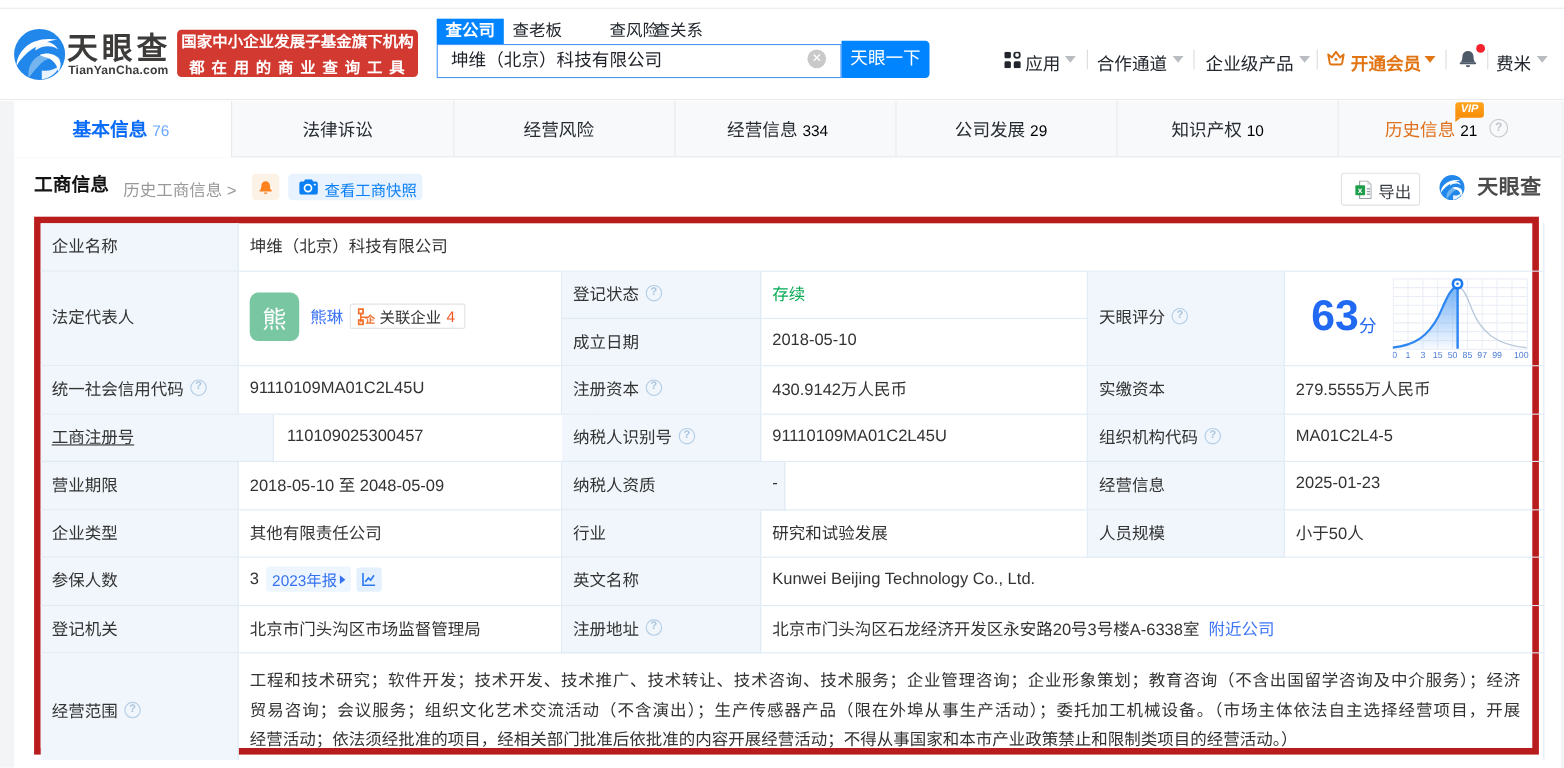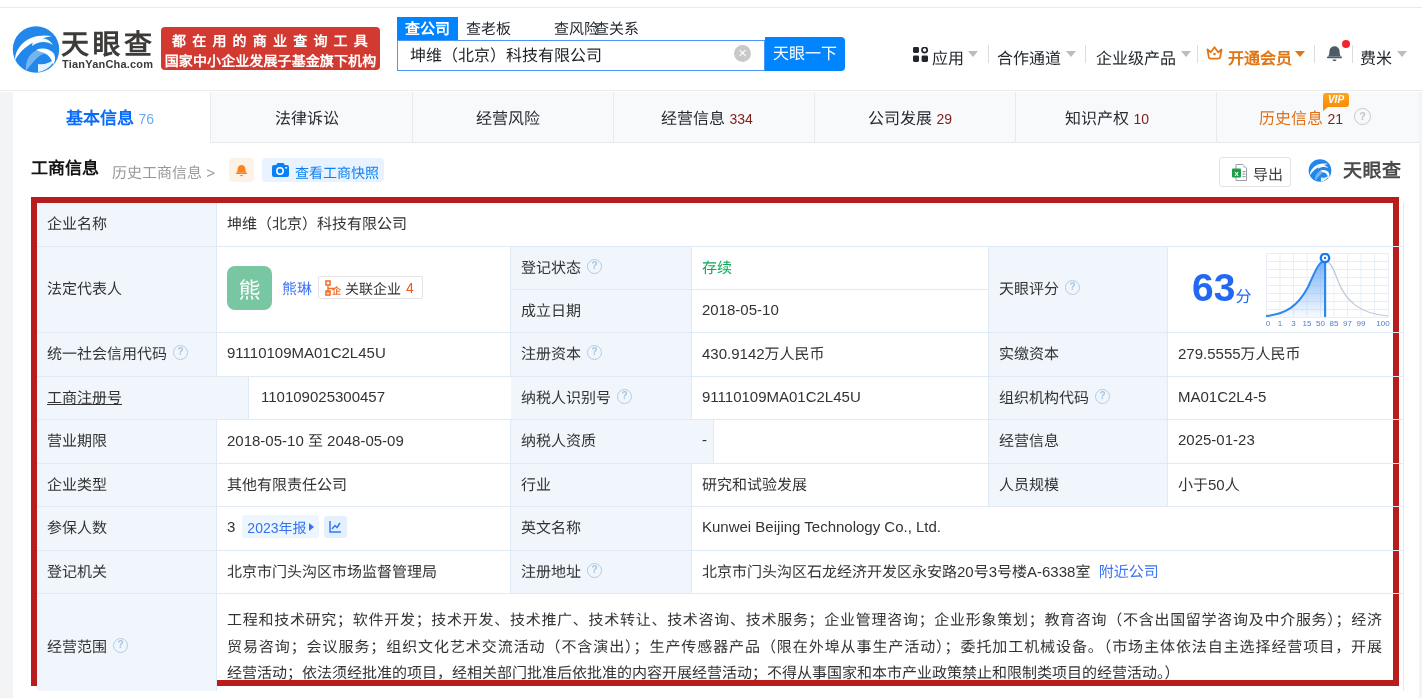--- a/index.html
+++ b/index.html
@@ -18,22 +18,22 @@
     <path d="M3,34 C10,22 22,13 40,10 C28,8 16,11 10,18 C5,23 3,29 3,34 Z" fill="#fff"></path>
     <path d="M20,20 C27,15 35,15 41,19 C37,12 28,10 21,14 Z" fill="#fff" opacity=".95"></path>
     <path d="M14,45 C13,37 16,29 23,25 C31,21 39,23 43,28 C37,26 30,27 25,32 C20,37 17,41 14,45 Z" fill="#74b5ef"></path>
     <path d="M26,46 C34,45 40,40 43,33 C38,37 32,39 26,38 Z" fill="#fff" opacity=".9"></path>
     <path d="M24,24 C31,21 38,23 42,28 C44,32 43,36 41,39 C40,32 35,27 29,26 Z" fill="#fff"></path>
   </svg>
   <div class="abs" style="left:61px;top:32px;font-size:28px;line-height:26px;font-weight:bold;color:#3c3b3a;letter-spacing:3.5px;">天眼查</div>
   <div class="abs" style="left:62px;top:59px;font-size:11px;line-height:11px;font-weight:bold;color:#3c3b3a;letter-spacing:0.2px;">TianYanCha.com</div>
 
   <div class="abs" style="left:161px;top:27px;width:219px;height:43px;background:#d23a31;border-radius:4px;color:#fff;font-weight:bold;text-align:center;">
+    <div style="font-size:14px;letter-spacing:0.1px;">国家中小企业发展子基金旗下机构</div>
     <div style="font-size:14px;letter-spacing:6.2px;margin-top:3px;margin-left:5px;">都在用的商业查询工具</div>
-    <div style="font-size:14px;letter-spacing:0.1px;">国家中小企业发展子基金旗下机构</div>
   </div>
 
   <div class="abs" style="left:397px;top:17px;width:61px;height:23px;background:#0084ff;color:#fff;font-size:15px;font-weight:bold;text-align:center;line-height:23px;">查公司</div>
   <div class="abs" style="left:466px;top:17px;height:23px;line-height:23px;font-size:15px;color:#23282e;">查老板</div>
   <div class="abs" style="left:554px;top:17px;height:23px;line-height:23px;font-size:15px;color:#23282e;">查风险</div>
   <div class="abs" style="left:594px;top:17px;height:23px;line-height:23px;font-size:15px;color:#23282e;">查关系</div>
 
   <div class="abs" style="left:397px;top:40px;width:368px;height:31px;border:1px solid #4a97f7;background:#fff;"></div>
   <div class="abs" style="left:410px;top:40px;height:31px;line-height:31px;font-size:16px;color:#1d2127;">坤维（北京）科技有限公司</div>
   <div class="abs" style="left:734px;top:45px;width:17px;height:17px;border-radius:50%;background:#c9c9c9;color:#fff;font-size:11px;text-align:center;line-height:17px;">✕</div>
@@ -238,18 +238,18 @@
   <div class="cell" style="left:180px;top:391px;width:1187px;height:97px;border-bottom:none;display:block;padding:13px 21px 0 10px;line-height:26.5px;">
     <div style="text-align:justify;text-align-last:justify;">工程和技术研究；软件开发；技术开发、技术推广、技术转让、技术咨询、技术服务；企业管理咨询；企业形象策划；教育咨询（不含出国留学咨询及中介服务）；经济</div>
     <div style="text-align:justify;text-align-last:justify;">贸易咨询；会议服务；组织文化艺术交流活动（不含演出）；生产传感器产品（限在外埠从事生产活动）；委托加工机械设备。（市场主体依法自主选择经营项目，开展</div>
     <div>经营活动；依法须经批准的项目，经相关部门批准后依批准的内容开展经营活动；不得从事国家和本市产业政策禁止和限制类项目的经营活动。）</div>
   </div>
 </div>
 
 <style>
 .nav-caret { width:0;height:0;border-left:5px solid transparent;border-right:5px solid transparent;border-top:6px solid #b9bdc2; }
 .tabtxt { font-size:16px;color:#272c33;white-space:nowrap; }
-.tabtxt .cnt { font-size:14px;color:#7f1d1d;margin-top:37px; }
+.tabtxt .cnt { font-size:14px;color:#000000;margin-top:37px; }
 .qmark { width:17px;height:17px;border:1.5px solid #c6cacf;border-radius:50%;color:#c0c5ca;font-size:11px;text-align:center;line-height:14px;font-weight:bold; }
 .lbl { background:#f0f6fb;color:#333; }
 .cell { position:absolute;font-size:15px;display:flex;align-items:center;padding-left:10px;padding-bottom:4px;border-right:1px solid #dfeaf4;border-bottom:1px solid #dfeaf4;color:#333; }
 .bq { width:15px;height:15px;border:1.2px solid #b3cce6;border-radius:50%;color:#a9c4de;font-size:10px;text-align:center;line-height:12.5px;margin-left:6px;flex:none;font-weight:bold; }
 </style>
 
 </body></html>

